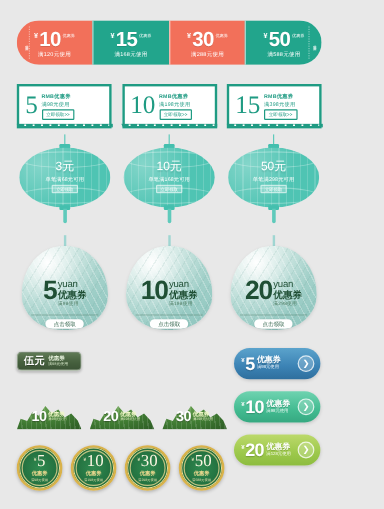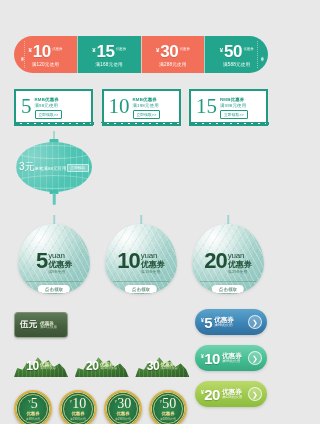--- a/index.html
+++ b/index.html
@@ -2,21 +2,21 @@
 <html><head>
 <meta charset="utf-8">
 <style>
   html,body{margin:0;padding:0;}
   body{
     width:282px;height:424px;
     background:#e8e8e8;
     font-family:"Liberation Sans","DejaVu Sans",sans-serif;
     overflow:hidden;position:relative;
   }
-  .stage{position:absolute;inset:0;margin-top:19px;}
+  .stage{position:absolute;inset:0;}
 
   
   .pill-strip{
     position:absolute;left:14px;top:17px;
     width:254px;height:37px;
     display:flex;border-radius:19px;overflow:hidden;
   }
   .pill-cell{
     flex:1;position:relative;
     display:flex;flex-direction:column;
@@ -78,21 +78,21 @@
             background:#5fcabb;transform:translateX(-50%);}
   .lan-cap{position:absolute;left:50%;top:8px;width:9px;height:4px;
            background:#44bfae;border-radius:1px;transform:translateX(-50%);}
   .lan-body{
     position:absolute;left:50%;top:11px;transform:translateX(-50%);
     width:76px;height:50px;border-radius:50%/50%;
     background:
       radial-gradient(circle at 22% 28%, rgba(255,255,255,.30), transparent 58%),
       repeating-linear-gradient(90deg, rgba(255,255,255,.16) 0 1px, transparent 1px 6px),
       #4fc4b3;
-    display:flex;flex-direction:row;align-items:center;justify-content:center;
+    display:flex;flex-direction:column;align-items:center;justify-content:center;
     color:#fff;overflow:hidden;
   }
   .lan-body::before,.lan-body::after{
     content:"";position:absolute;left:50%;transform:translateX(-50%);
     width:74px;height:12px;border:1px solid rgba(255,255,255,.3);
     border-radius:50%;
   }
   .lan-body::before{top:3px;}
   .lan-body::after{bottom:3px;}
   .lan-amt{font-size:10px;line-height:1;position:relative;z-index:2;
@@ -143,21 +143,21 @@
     position:absolute;left:50%;top:61px;transform:translateX(-50%);
     background:#fff;border-radius:5px;padding:1.6px 7px;
     font-size:4.6px;color:#2d6047;white-space:nowrap;
     box-shadow:0 .5px 1.5px rgba(0,0,0,.18);
   }
 
   
   .tag-row{position:absolute;left:14px;top:293px;width:175px;height:22px;
            display:flex;gap:7px;}
   .tag{
-    width:54px;height:26px;border-radius:4px;box-sizing:border-box;
+    width:54px;height:16px;border-radius:4px;box-sizing:border-box;
     background:linear-gradient(180deg,#5f7a55 0%,#46603e 55%,#3c5436 100%);
     border:.7px solid rgba(255,255,255,.35);
     display:flex;align-items:center;padding-left:5px;color:#fff;
     box-shadow:0 1px 2px rgba(0,0,0,.18);
     font-family:Liberation Mono, monospace;
   }
   .tag-cn{font-size:8.5px;font-weight:bold;letter-spacing:.3px;
           text-shadow:0 1px 0 rgba(0,0,0,.25);}
   .tag-side{margin-left:2.5px;display:flex;flex-direction:column;}
   .tag-s1{font-size:4.6px;color:#e4efd9;font-weight:bold;line-height:1.1;}
@@ -309,20 +309,42 @@
       <div class="lan-cord"></div>
       <div class="lan-cap"></div>
       <div class="lan-body">
         <div class="lan-amt">3元</div>
         <div class="lan-cond">单笔满68元可用</div>
         <div class="lan-btn">立即领取</div>
       </div>
       <div class="lan-cap2"></div>
       <div class="lan-tassel"></div>
     </div>
+    <div class="lantern">
+      <div class="lan-cord"></div>
+      <div class="lan-cap"></div>
+      <div class="lan-body">
+        <div class="lan-amt">10元</div>
+        <div class="lan-cond">单笔满168元可用</div>
+        <div class="lan-btn">立即领取</div>
+      </div>
+      <div class="lan-cap2"></div>
+      <div class="lan-tassel"></div>
+    </div>
+    <div class="lantern">
+      <div class="lan-cord"></div>
+      <div class="lan-cap"></div>
+      <div class="lan-body">
+        <div class="lan-amt">50元</div>
+        <div class="lan-cond">单笔满298元可用</div>
+        <div class="lan-btn">立即领取</div>
+      </div>
+      <div class="lan-cap2"></div>
+      <div class="lan-tassel"></div>
+    </div>
   </div>
 
   <div class="drop-row">
     <div class="drop">
       <div class="drop-stem"></div>
       <div class="drop-body">
         <div class="drop-veins"></div>
         <div class="drop-main">
           <div class="drop-num">5</div>
           <div class="drop-txt">

